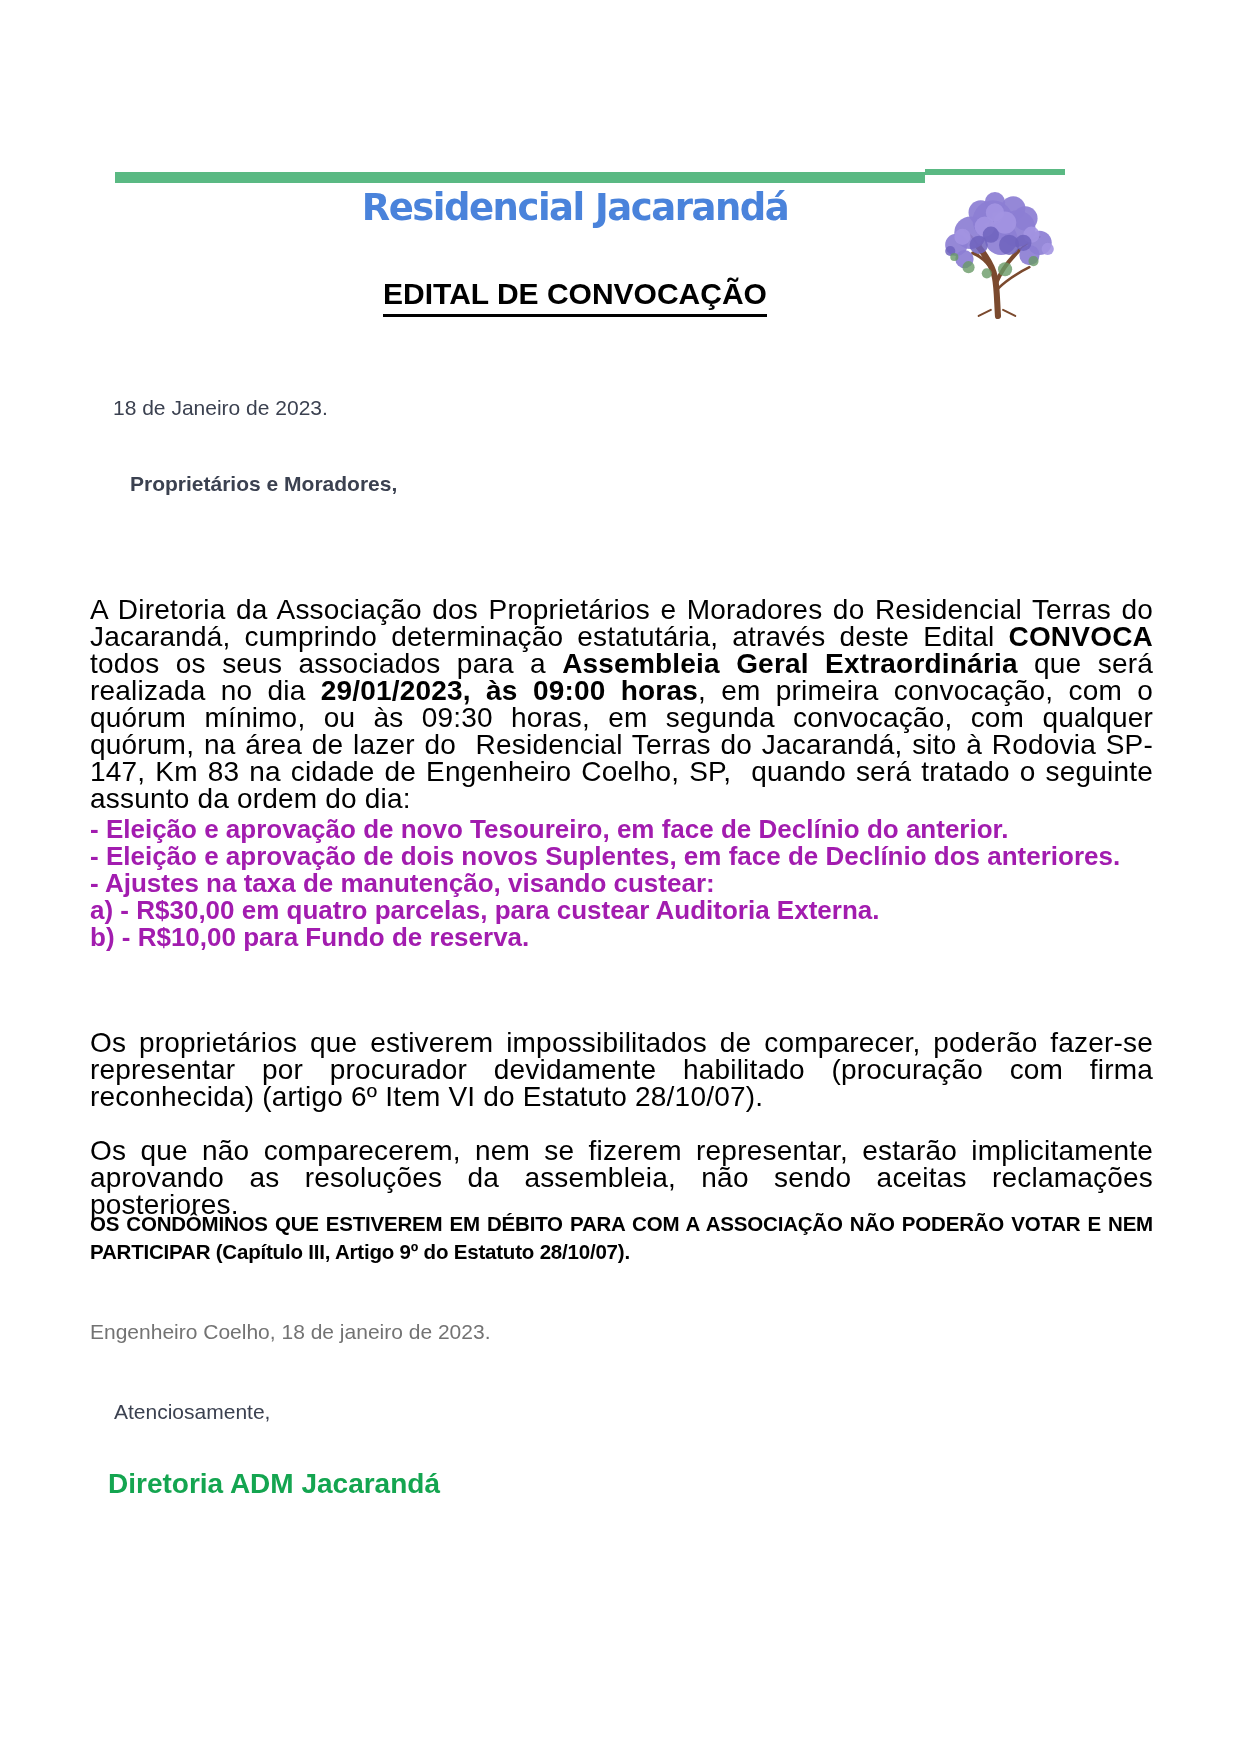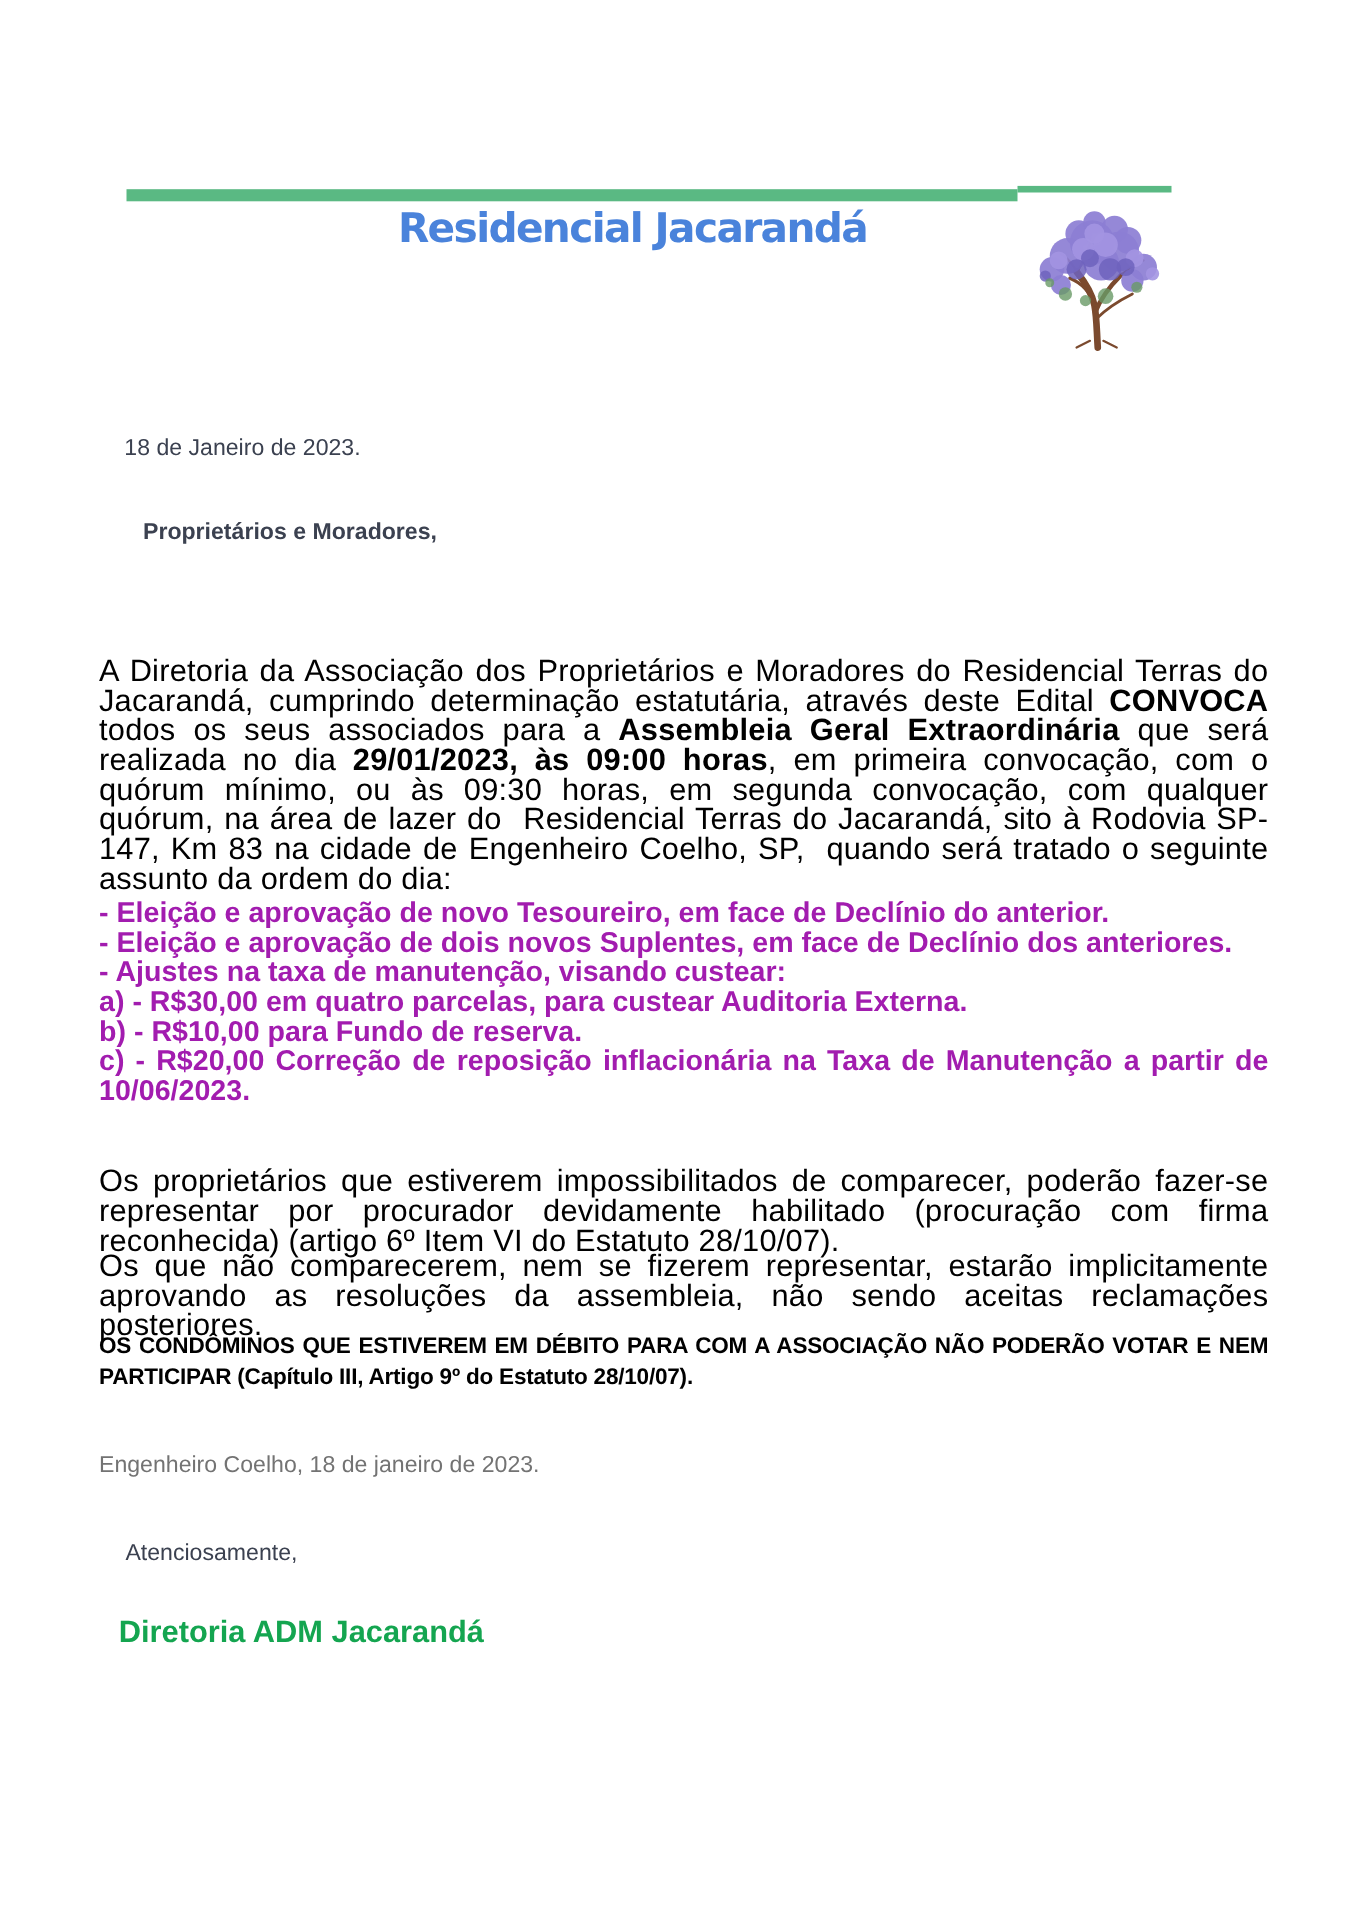--- a/index.html
+++ b/index.html
@@ -55,21 +55,21 @@
     white-space:pre-wrap;
     color:#000000;
   }
   .b{font-weight:bold;}
   .p1{top:596px;}
   .agenda{
     position:absolute;left:90px;top:816px;width:1063px;
     font-size:26px;line-height:27px;font-weight:bold;color:#a21caf;
   }
   .agenda .justify{text-align:justify;}
-  .p2{top:1029px;margin-top:31px;}
+  .p2{top:1029px;}
   .p3{top:1137px;}
   .p4{
     top:1210px;font-weight:bold;
     font-size:20.5px;line-height:28px;letter-spacing:-0.2px;
   }
   .place-date{
     position:absolute;left:90px;top:1318px;
     font-size:21px;line-height:27px;color:#737373;
   }
   .thanks{
@@ -135,34 +135,36 @@
       <circle cx="52" cy="86" r="5"></circle>
         <circle cx="98" cy="74" r="5"></circle>
       <circle cx="20" cy="70" r="4"></circle>
     </g>
   </svg>
 
   <div class="title-row">
     <span class="title">Residencial Jacarandá</span>
   </div>
 
+  <div class="subtitle-row">
+    <span class="subtitle">EDITAL DE CONVOCAÇÃO</span>
+  </div>
 
   <div class="date-line">18 de Janeiro de 2023.</div>
 
   <div class="salutation">Proprietários e Moradores,</div>
 
   <div class="para p1"><span>A Diretoria da Associação dos Proprietários e Moradores do Residencial Terras do Jacarandá, cumprindo determinação estatutária, através deste Edital </span><span class="b">CONVOCA</span><span> todos os seus associados para a </span><span class="b">Assembleia Geral Extraordinária</span><span> que será realizada no dia </span><span class="b">29/01/2023, às 09:00 horas</span><span>, em primeira convocação, com o quórum mínimo, ou às 09:30 horas, em segunda convocação, com qualquer quórum, na área de lazer do  Residencial Terras do Jacarandá, sito à Rodovia SP-147, Km 83 na cidade de Engenheiro Coelho, SP,  quando será tratado o seguinte assunto da ordem do dia:</span></div>
 
   <div class="agenda">
     <div>- Eleição e aprovação de novo Tesoureiro, em face de Declínio do anterior.</div>
     <div>- Eleição e aprovação de dois novos Suplentes, em face de Declínio dos anteriores.</div>
     <div>- Ajustes na taxa de manutenção, visando custear:</div>
     <div>a) - R$30,00 em quatro parcelas, para custear Auditoria Externa.</div>
     <div>b) - R$10,00 para Fundo de reserva.</div>
-    <div class="justify">c) - R$20,00 Correção de reposição inflacionária na Taxa de Manutenção a partir de 10/06/2023.</div>
   </div>
 
   <div class="para p2">Os proprietários que estiverem impossibilitados de comparecer, poderão fazer-se representar por procurador devidamente habilitado (procuração com firma reconhecida) (artigo 6º Item VI do Estatuto 28/10/07).</div>
 
   <div class="para p3">Os que não comparecerem, nem se fizerem representar, estarão implicitamente aprovando as resoluções da assembleia, não sendo aceitas reclamações posteriores.</div>
 
   <div class="para p4">OS CONDÔMINOS QUE ESTIVEREM EM DÉBITO PARA COM A ASSOCIAÇÃO NÃO PODERÃO VOTAR E NEM PARTICIPAR (Capítulo III, Artigo 9º do Estatuto 28/10/07).</div>
 
   <div class="place-date">Engenheiro Coelho, 18 de janeiro de 2023.</div>
 

